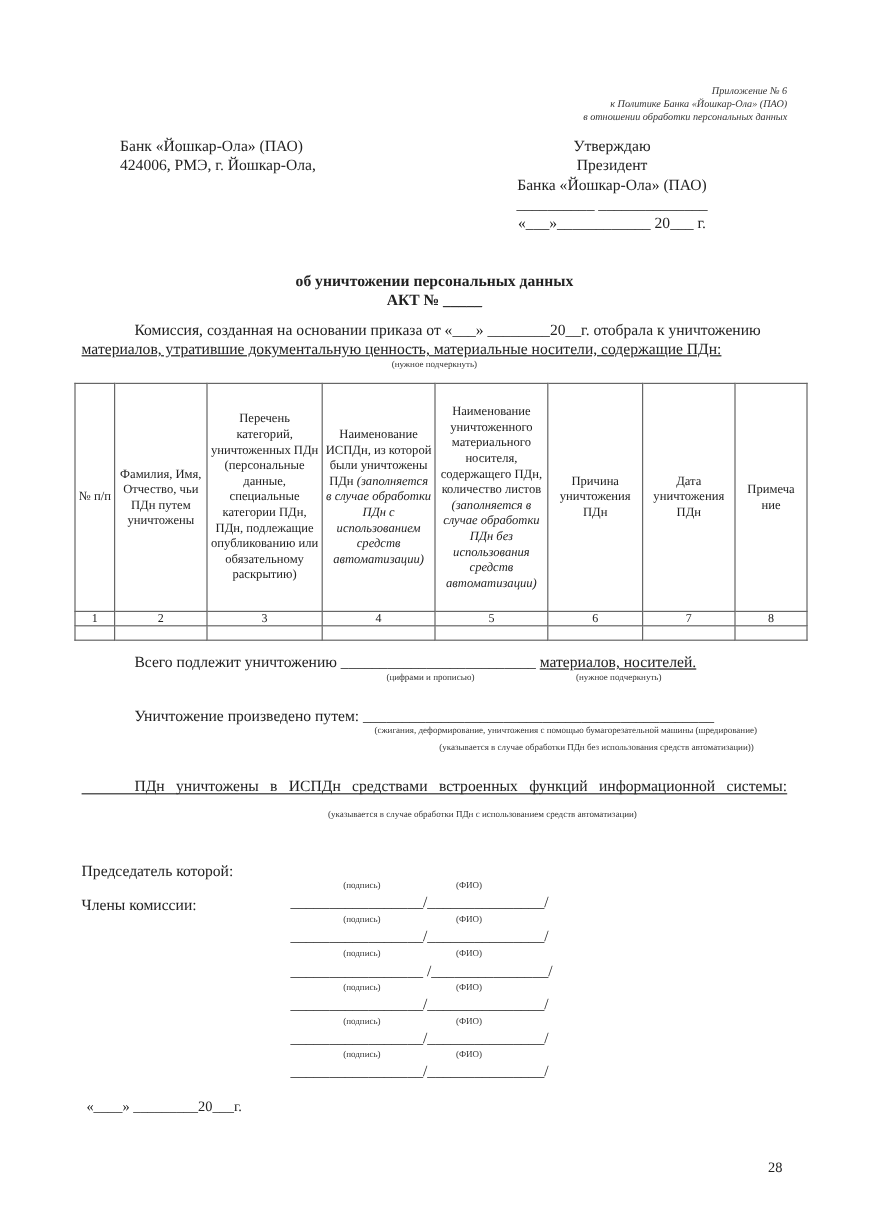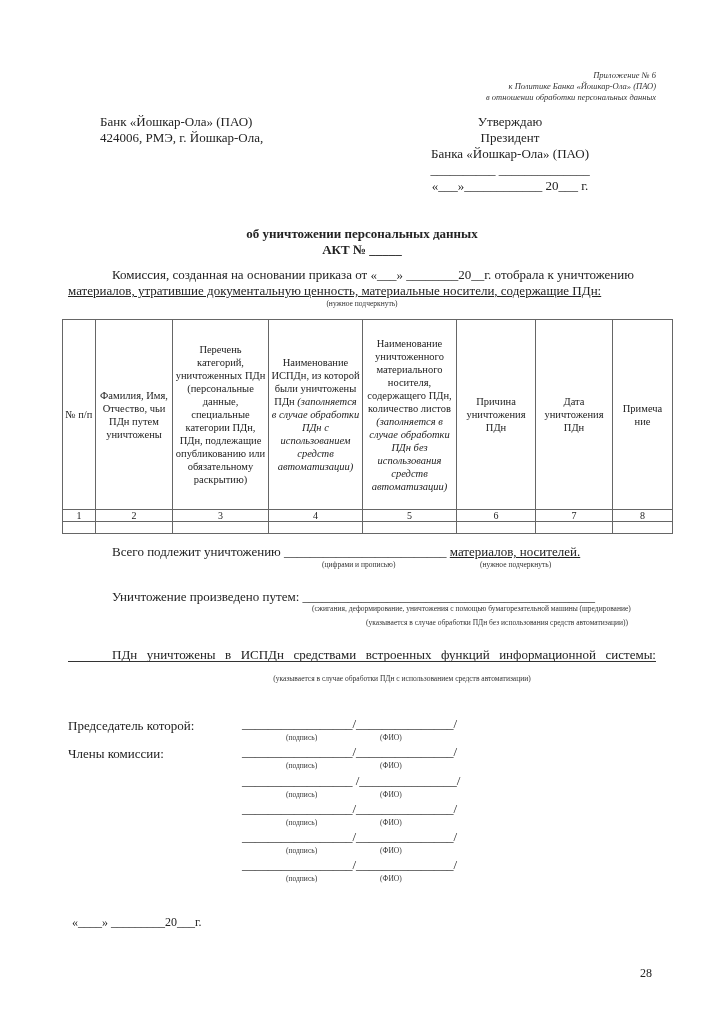--- a/index.html
+++ b/index.html
@@ -25,21 +25,21 @@
   .total-line .u { text-decoration:underline; }
   .hint-digits { left:322px; top:560px; }
   .hint-under2 { left:480px; top:560px; }
   .destroy-line { left:112px; top:589px; font-size:13px; line-height:16px; }
   .hint-method1 { left:312px; top:604px; }
   .hint-method2 { left:366px; top:618px; }
   .ispdn-line { left:112px; top:647px; width:544px; font-size:13px; line-height:16px; text-align:justify; text-align-last:justify; }
   .ispdn-blank { left:68px; top:661px; width:588px; height:0; border-bottom:1px solid #333; }
   .hint-ispdn { left:0; width:660px; top:674px; text-align:center; padding-left:56px; box-sizing:border-box;margin-left:44px; }
   .sign-label { left:68px; font-size:13px; line-height:16px; }
-  .sign-row { left:242px; font-size:13px; line-height:14px; white-space:pre; }
+  .sign-row { left:242px; font-size:13px; line-height:14px; white-space:pre;margin-top:28px; }
   .sign-hint-sig { left:286px; }
   .sign-hint-fio { left:380px; }
   .date-line { left:72px; top:915px; font-size:12px; line-height:14px; white-space:pre; }
   .page-no { left:640px; top:966px; font-size:12px; }
 </style>
 </head>
 <body>
 
 <div class="abs appendix">
   <div>Приложение № 6</div>

